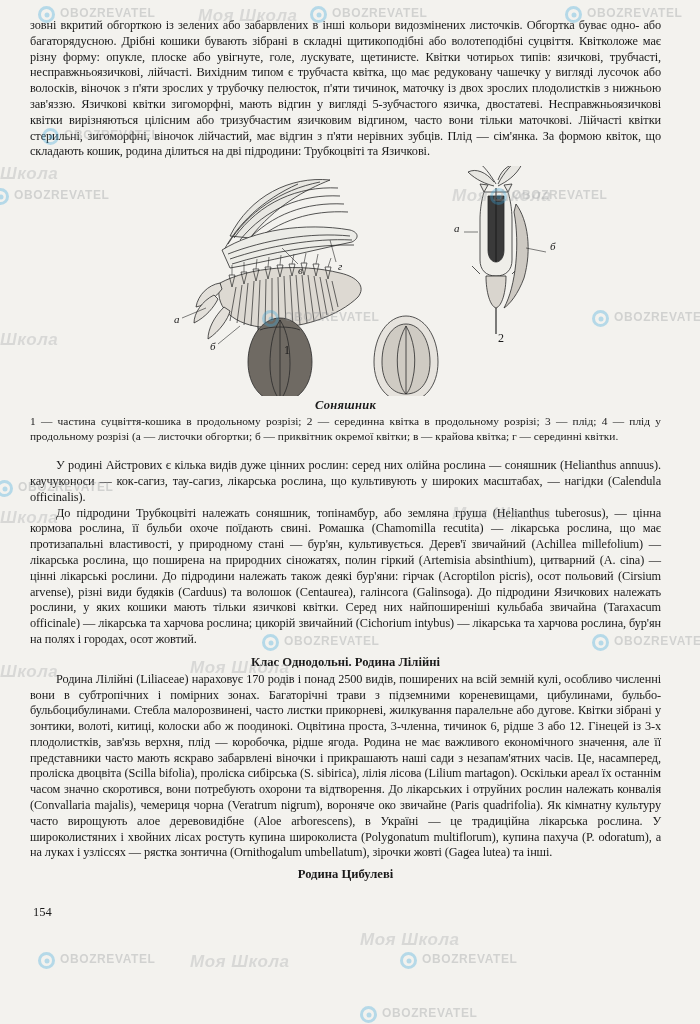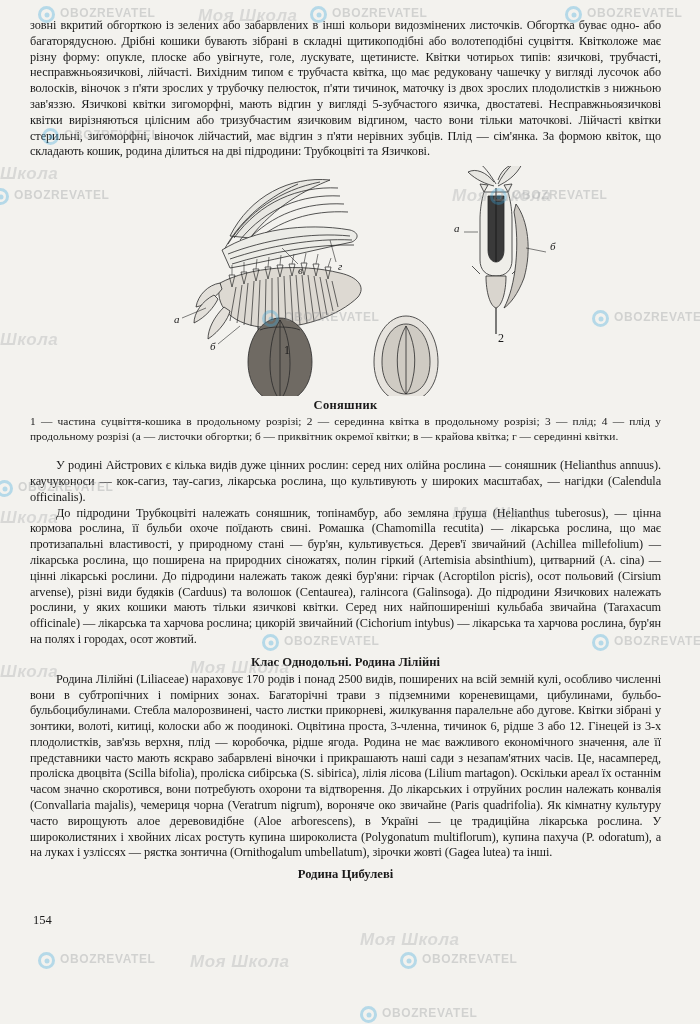--- a/index.html
+++ b/index.html
@@ -39,20 +39,21 @@
     margin-bottom: 2px;
   }
   .fig-svg { position: absolute; left: 0; top: 0; }
 
   .caption-title {
     text-align: center;
     font-size: 12.5px;
     font-weight: bold;
     margin-top: 2px;
     letter-spacing: 0.3px;
+    font-style: italic;
   }
   .caption {
     font-size: 11.4px;
     line-height: 1.27;
     text-align: justify;
     margin-top: 1px;
   }
   .section-head {
     text-align: center;
     font-weight: bold;
@@ -61,21 +62,21 @@
   }
   .section-head2 {
     text-align: center;
     font-weight: bold;
     font-size: 12.6px;
     margin: 6px 0 0 0;
   }
   .pagenum {
     position: absolute;
     left: 33px;
-    bottom: 96px;
+    bottom: 104px;
     font-size: 12.5px;
   }
 
   
   .wm-layer {
     position: absolute;
     inset: 0;
     pointer-events: none;
     overflow: hidden;
     z-index: 5;

